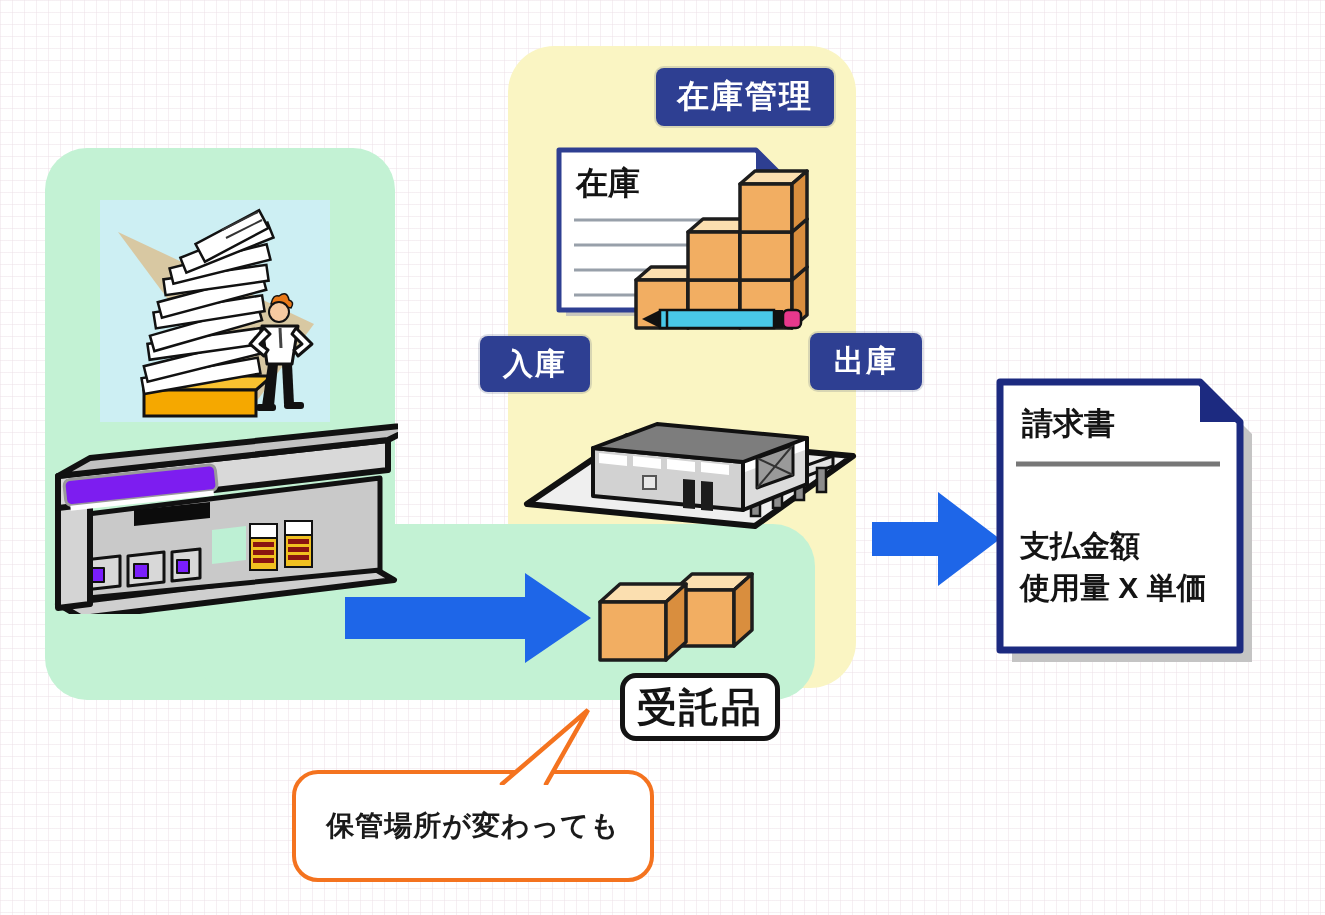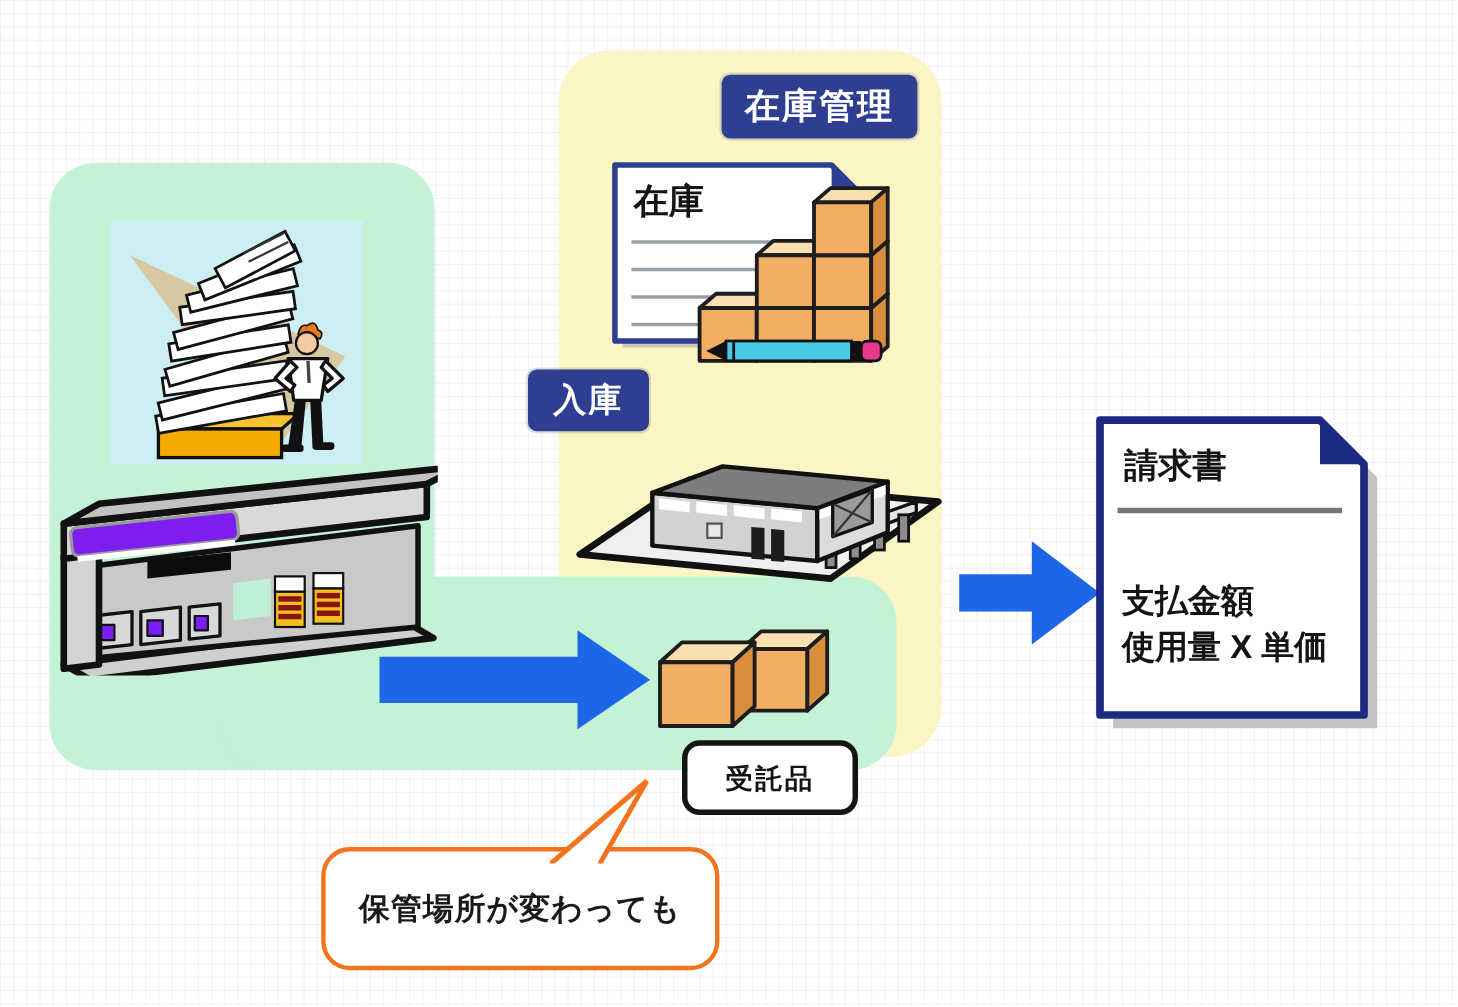--- a/index.html
+++ b/index.html
@@ -31,21 +31,21 @@
     box-shadow:0 0 0 2px rgba(30,40,90,0.15);
   }
   .supplier-label{
     font-size:37px;font-weight:bold;color:#141414;letter-spacing:3px;
     text-align:center;
   }
   
   .plate{
     background:#fff;border:5px solid #141414;border-radius:16px;
     display:flex;align-items:center;justify-content:center;
-    font-size:25px;font-weight:bold;color:#141414;letter-spacing:2px;
+    font-size:40px;font-weight:bold;color:#141414;letter-spacing:2px;
   }
   
   .callout{
     background:#fff;border:4px solid var(--callout-orange,#f4731f);
     border-radius:26px;
     display:flex;flex-direction:row;align-items:center;justify-content:center;
     font-size:28px;font-weight:bold;color:#1a1a1a;line-height:1.55;
     text-align:center;letter-spacing:1px;
   }
   
@@ -197,20 +197,21 @@
 
   <svg class="abs" style="left:640px;top:306px;" width="168" height="26" viewBox="0 0 168 26">
     <polygon points="2,13 20,4 20,22" fill="#111"></polygon>
     <rect x="20" y="4" width="114" height="18" fill="#49c8e8" stroke="#111" stroke-width="2.5"></rect>
     <line x1="27" y1="4" x2="27" y2="22" stroke="#111" stroke-width="2.5"></line>
     <rect x="134" y="4" width="9" height="18" fill="#111"></rect>
     <rect x="143" y="4" width="18" height="18" rx="5" fill="#e8388c" stroke="#111" stroke-width="2.5"></rect>
   </svg>
 
   <div class="abs badge" style="left:452px;top:336px;width:110px;height:56px;font-size:30px;margin-left:28px;">入庫</div>
+  <div class="abs badge" style="left:810px;top:333px;width:112px;height:57px;font-size:30px;">出庫</div>
 
   <svg class="abs" style="left:515px;top:392px;" width="350" height="150" viewBox="0 0 350 150">
     <polygon points="12,112 240,134 338,64 112,44" fill="#efefef" class="outl" stroke-width="6"></polygon>
 
     <polygon points="228,96 318,64 318,74 228,108" fill="#e4e4e4" class="outl" stroke-width="3"></polygon>
     <g fill="#8c8c8c" stroke="#111" stroke-width="2.5">
       <rect x="236" y="100" width="9" height="24"></rect>
       <rect x="258" y="92" width="9" height="24"></rect>
       <rect x="280" y="84" width="9" height="24"></rect>
       <rect x="302" y="76" width="9" height="24"></rect>

